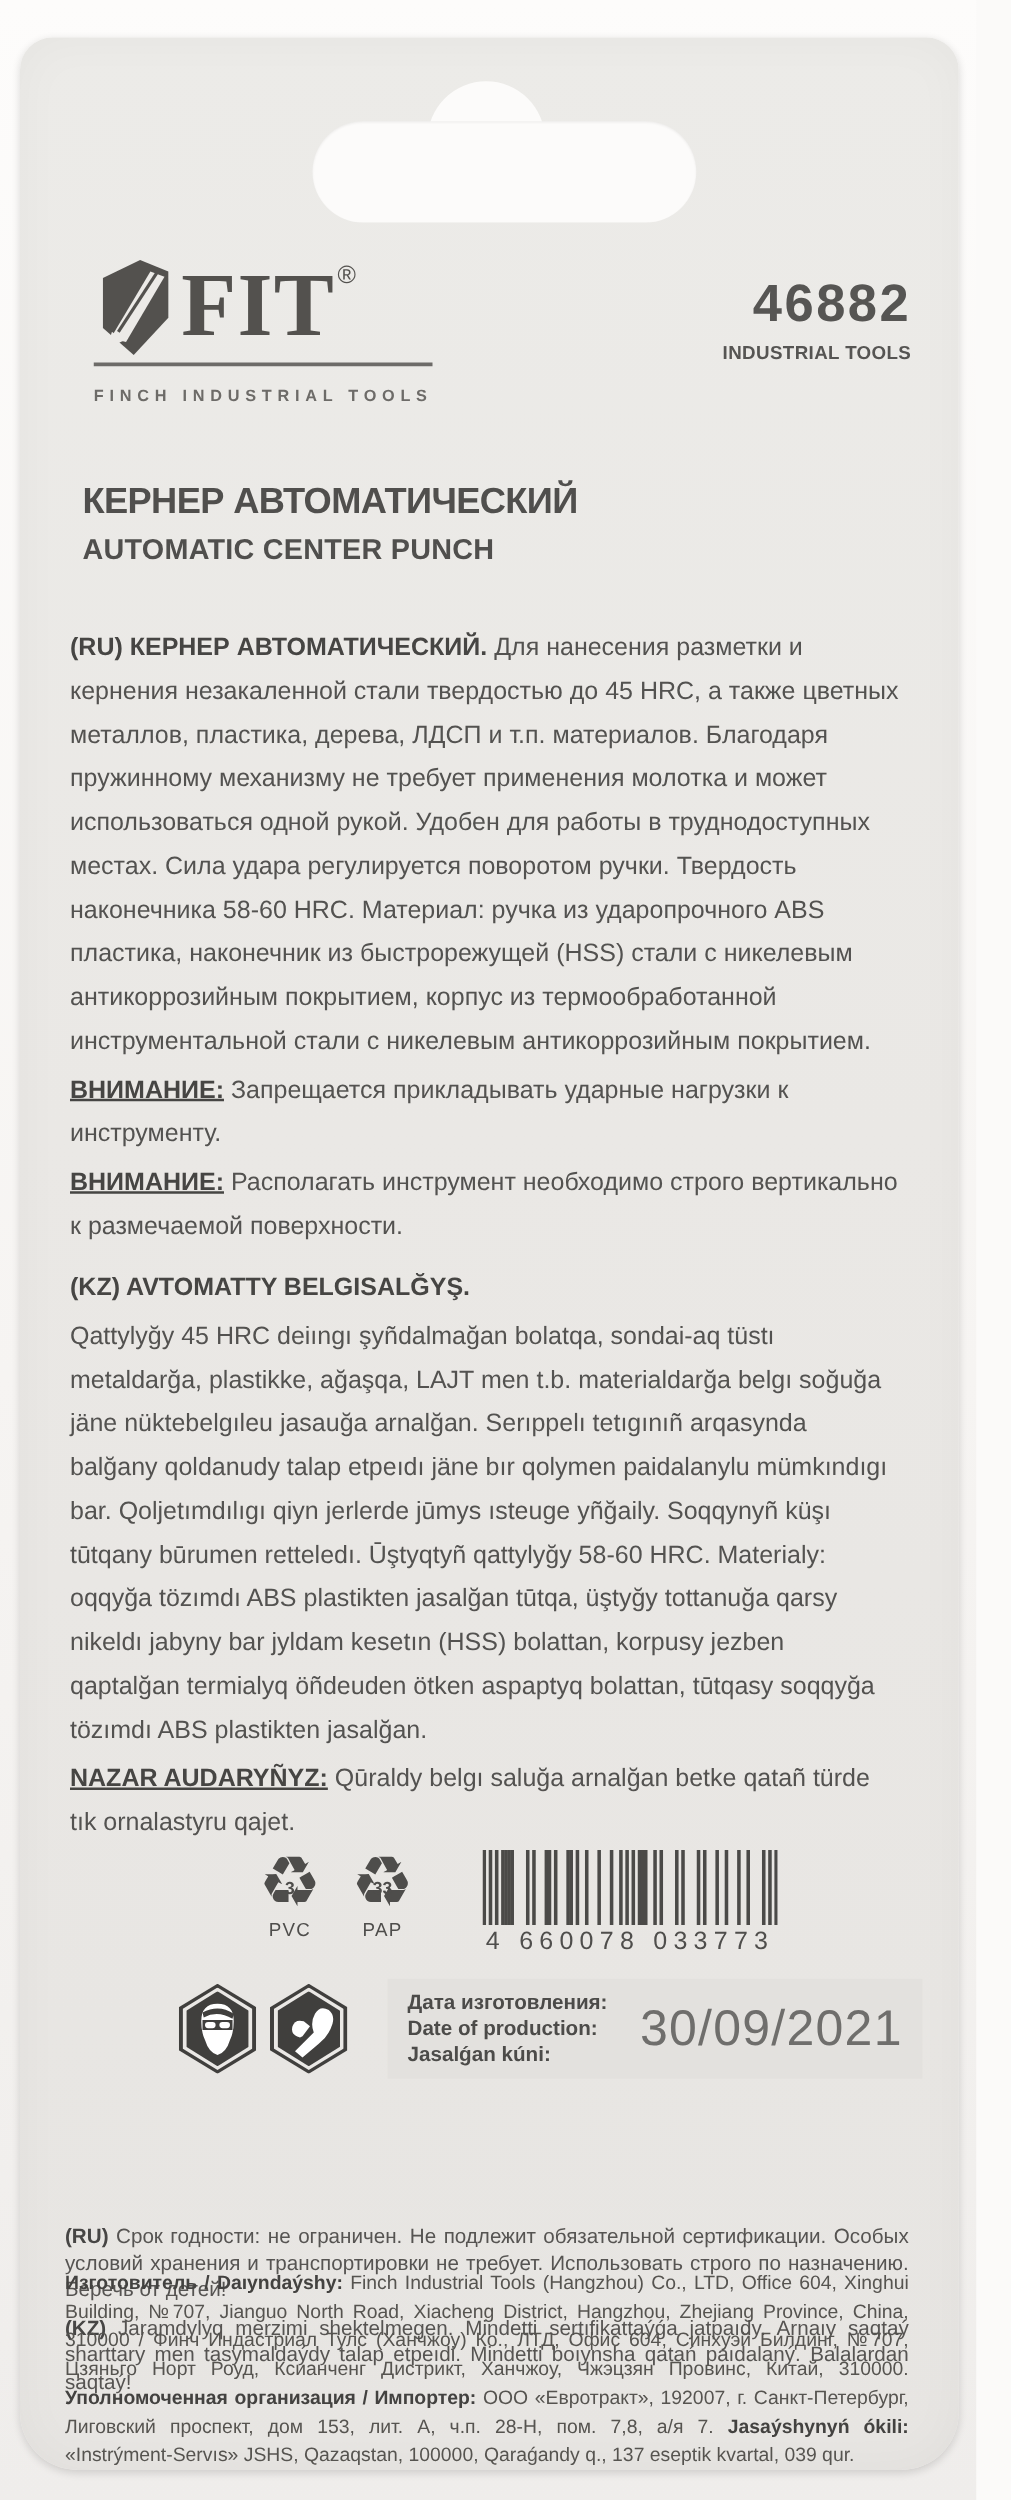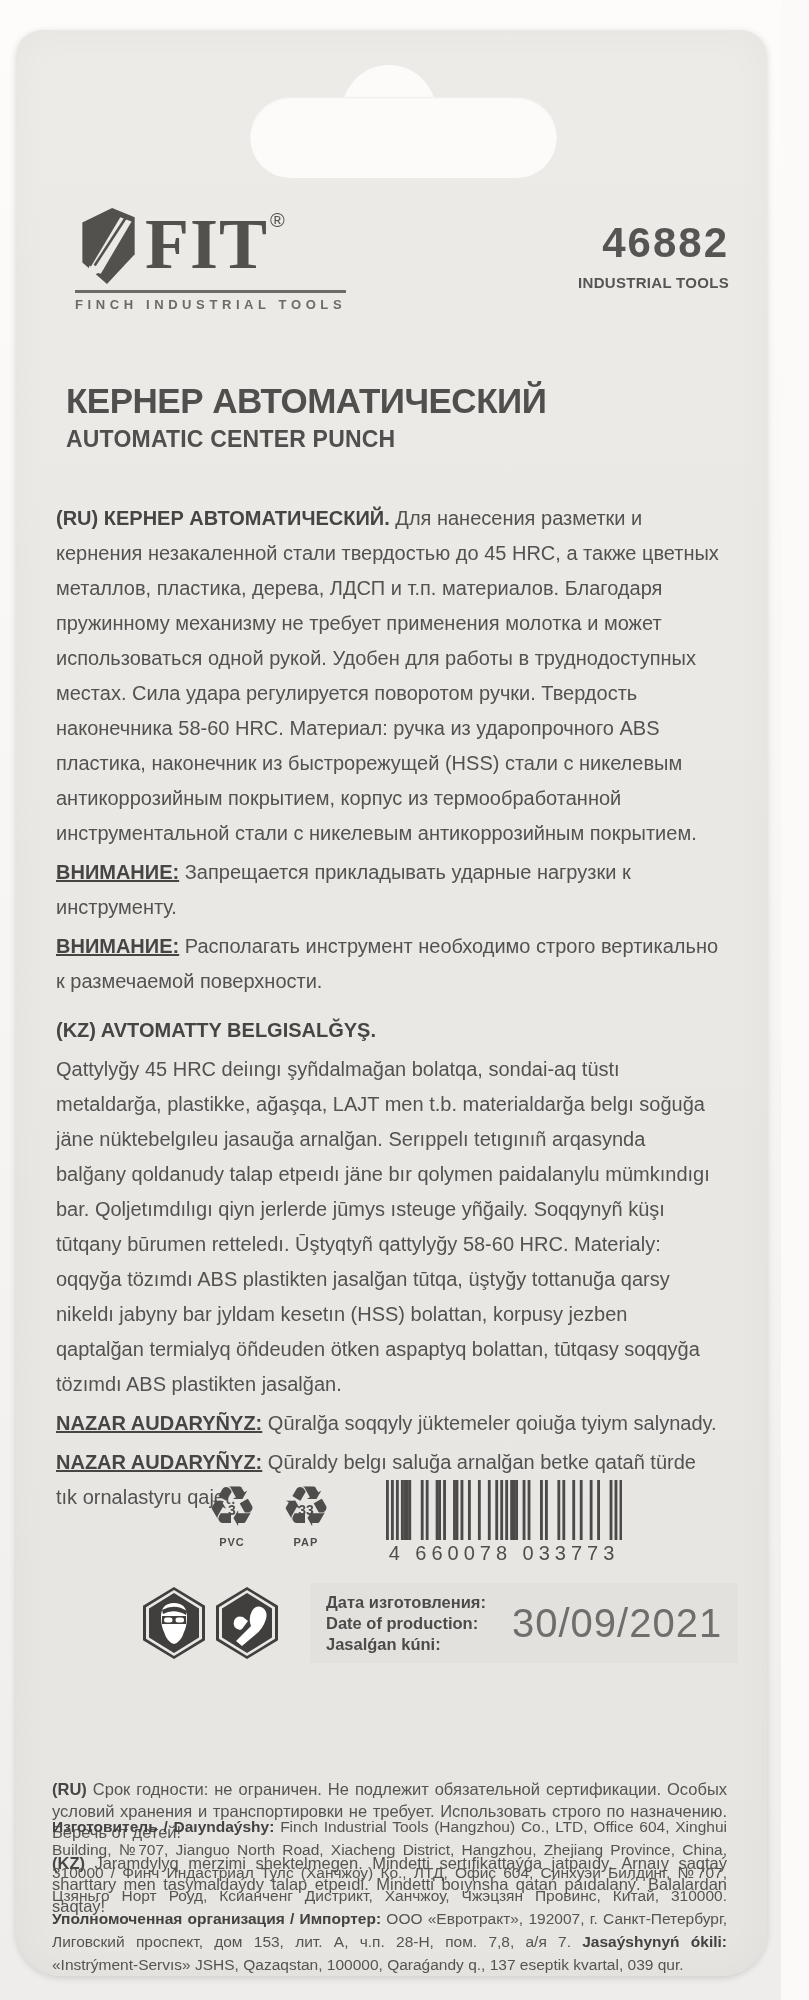--- a/index.html
+++ b/index.html
@@ -25,45 +25,45 @@
 
   
   .brand-row{position:absolute;top:176px;left:59px;right:38px;display:flex;
     justify-content:space-between;align-items:flex-start;}
   .logo{display:inline-block;}
   .logo-main{display:flex;align-items:flex-start;}
   .logo-shield{display:block;}
   .logo-text{font-family:"Liberation Serif", serif;font-weight:bold;font-size:72px;line-height:76px;
     letter-spacing:1px;color:#53514e;margin-left:4px;}
   .logo-reg{font-size:20px;line-height:20px;color:#53514e;margin-top:4px;margin-left:2px;}
-  .logo-caption{margin-top:4px;border-top:3px solid #6d6b68;padding-top:4px;
+  .logo-caption{margin-top:4px;border-top:3px solid #6d6b68;padding-top:16px;
     font-size:13px;letter-spacing:4.6px;color:#6d6b68;white-space:nowrap;font-weight:bold;}
   .brand-right{text-align:right;margin-top:16px;}
   .sku{font-size:42px;font-weight:bold;letter-spacing:2px;color:#565553;line-height:42px;}
   .brand-sub{font-size:15px;font-weight:bold;color:#565553;margin-top:10px;letter-spacing:.3px;}
 
   
   .title-block{position:absolute;top:352px;left:50px;color:#504f4d;}
-  .title-block h1{margin:0;font-size:35px;line-height:38px;letter-spacing:-.5px;font-weight:bold;}
+  .title-block h1{margin:0;font-size:29px;line-height:38px;letter-spacing:-.5px;font-weight:bold;}
   .title-block h2{margin:7px 0 0;font-size:23px;line-height:24px;letter-spacing:.2px;font-weight:bold;}
 
   
   .text-col{position:absolute;top:467px;left:36px;right:43px;
     font-size:20px;line-height:35px;color:#535250;}
   .text-col p{margin:4px;}
   .lead{font-weight:bold;color:#464543;}
   .wlabel{font-weight:bold;color:#464543;text-decoration:underline;}
   .kz-head{font-weight:bold;color:#464543;margin-top:14px !important;}
 
   
   .code-row{position:absolute;top:1448px;left:186px;display:flex;align-items:flex-start;}
   .recycle{position:relative;width:60px;text-align:center;color:#4e4d4b;margin-right:14px;}
   .recycle .glyph{font-family:"DejaVu Sans", sans-serif;font-size:56px;line-height:58px;display:block;}
   .recycle .num{position:absolute;top:24px;left:0;right:0;font-size:14px;font-weight:bold;}
-  .recycle .cap{display:block;font-size:11px;font-weight:bold;letter-spacing:1px;margin-top:0px;}
+  .recycle .cap{display:block;font-size:15px;font-weight:normal;letter-spacing:1px;margin-top:0px;}
   .barcode{margin-left:20px;margin-top:2px;text-align:center;padding-left:16px;}
   .barcode svg{display:block;}
   .digits{font-size:20px;letter-spacing:5px;color:#4f4e4c;margin-top:2px;white-space:pre;}
 
   
   .safety-row{position:absolute;top:1553px;left:127px;right:40px;display:flex;align-items:center;}
   .hex{position:relative;width:62px;height:72px;margin-right:11px;flex:0 0 auto;}
   .hex .h1,.hex .h2,.hex .h3{position:absolute;
     clip-path:polygon(50% 0,100% 26%,100% 74%,50% 100%,0 74%,0 26%);}
   .hex .h1{inset:0;background:#403f3d;}
@@ -120,21 +120,20 @@
       <h1>КЕРНЕР АВТОМАТИЧЕСКИЙ</h1>
       <h2>AUTOMATIC CENTER PUNCH</h2>
     </div>
 
     <main class="text-col">
       <p class="body"><b class="lead">(RU) КЕРНЕР АВТОМАТИЧЕСКИЙ.</b> <span>Для нанесения разметки и кернения незакаленной стали твердостью до 45 HRC, а также цветных металлов, пластика, дерева, ЛДСП и т.п. материалов. Благодаря пружинному механизму не требует применения молотка и может использоваться одной рукой. Удобен для работы в труднодоступных местах. Сила удара регулируется поворотом ручки. Твердость наконечника 58-60 HRC. Материал: ручка из ударопрочного ABS пластика, наконечник из быстрорежущей (HSS) стали с никелевым антикоррозийным покрытием, корпус из термообработанной инструментальной стали с никелевым антикоррозийным покрытием.</span></p>
       <p class="body"><b class="wlabel">ВНИМАНИЕ:</b> <span>Запрещается прикладывать ударные нагрузки к инструменту.</span></p>
       <p class="body"><b class="wlabel">ВНИМАНИЕ:</b> <span>Располагать инструмент необходимо строго вертикально к размечаемой поверхности.</span></p>
       <p class="kz-head">(KZ) AVTOMATTY BELGISALĞYŞ.</p>
       <p class="body">Qattylyğy 45 HRC deiıngı şyñdalmağan bolatqa, sondai-aq tüstı metaldarğa, plastikke, ağaşqa, LAJT men t.b. materialdarğa belgı soğuğa jäne nüktebelgıleu jasauğa arnalğan. Serıppelı tetıgınıñ arqasynda balğany qoldanudy talap etpeıdı jäne bır qolymen paidalanylu mümkındıgı bar. Qoljetımdılıgı qiyn jerlerde jūmys ısteuge yñğaily. Soqqynyñ küşı tūtqany būrumen retteledı. Ūştyqtyñ qattylyğy 58-60 HRC. Materialy: oqqyğa tözımdı ABS plastikten jasalğan tūtqa, üştyğy tottanuğa qarsy nikeldı jabyny bar jyldam kesetın (HSS) bolattan, korpusy jezben qaptalğan termialyq öñdeuden ötken aspaptyq bolattan, tūtqasy soqqyğa tözımdı ABS plastikten jasalğan.</p>
-      <p class="body"><b class="wlabel">NAZAR AUDARYÑYZ:</b> <span>Qūralğa soqqyly jüktemeler qoiuğa tyiym salynady.</span></p>
       <p class="body"><b class="wlabel">NAZAR AUDARYÑYZ:</b> <span>Qūraldy belgı saluğa arnalğan betke qatañ türde tık ornalastyru qajet.</span></p>
     </main>
 
     <section class="code-row">
       <div class="recycle">
         <span class="glyph">♻</span>
         <span class="num">3</span>
         <span class="cap">PVC</span>
       </div>
       <div class="recycle">

